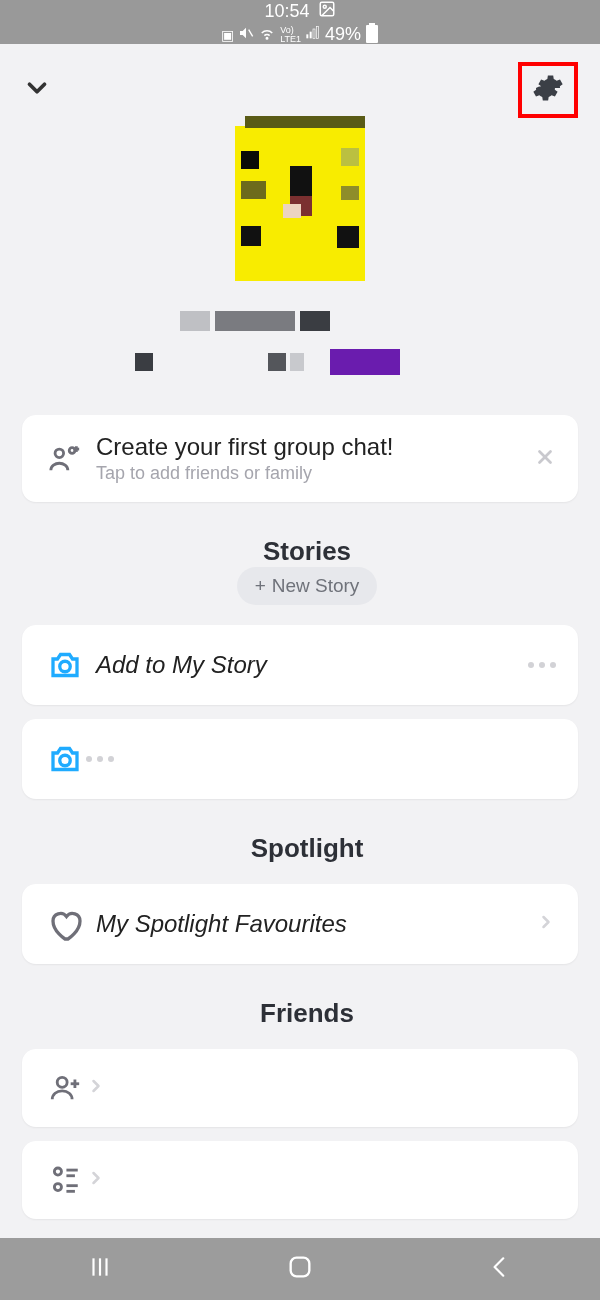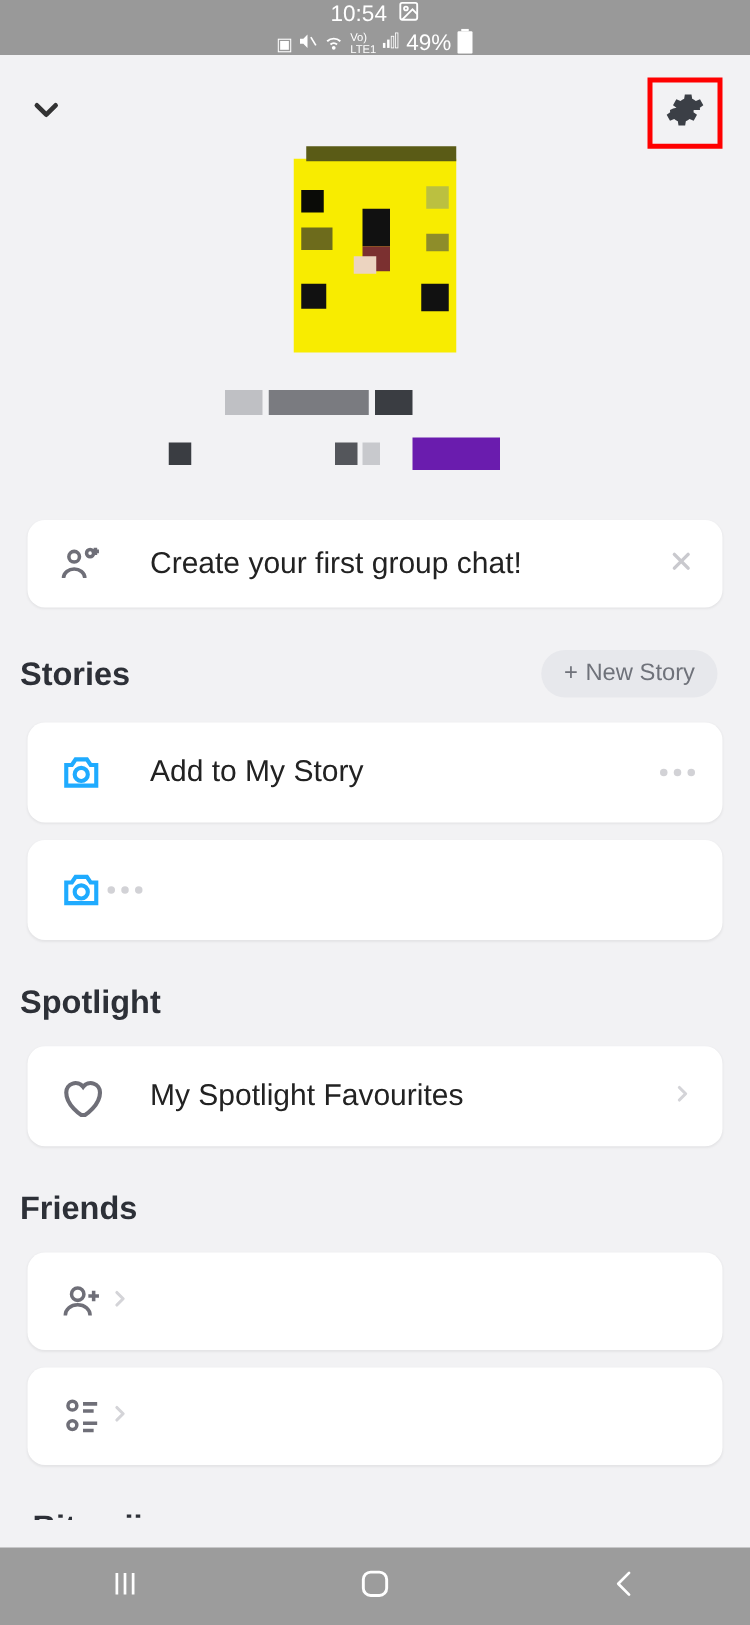--- a/index.html
+++ b/index.html
@@ -62,31 +62,32 @@
   }
   .card {
     background: white;
     border-radius: 14px;
     margin: 14px 22px;
     box-shadow: 0 1px 2px rgba(0,0,0,0.06);
     display: flex;
     align-items: center;
     padding: 18px 22px;
   }
-  .card.tall { padding: 22px 22px; }
+  .card.tall { padding: 22px 22px; font-style: italic; }
   .card .icon { width: 42px; display:flex; align-items:center; justify-content:center; color:#6f6f78;}
   .card .text { flex: 1; margin-left: 10px; }
-  .card .title { font-size: 24px; color: #222; font-weight: 400; margin-left: 24px; }
+  .card .title { font-size: 24px; color: #222; font-weight: 400; }
   .card .sub { font-size: 18px; color: #a5a5ad; margin-top: 2px;}
   .card .trail { color: #cfcfd4; }
   .section-header {
     display: flex;
     align-items: center;
     justify-content: space-between;
-    padding: 20px 26px 6px 16px;
+    padding: 20px 26px 6px 40px;
+    flex-direction: column;
   }
   .section-title {
     font-size: 26px;
     font-weight: 700;
     color: #2d3037;
   }
   .pill-btn {
     background: #e7e8ec;
     border-radius: 20px;
     padding: 8px 18px;
@@ -208,20 +209,21 @@
     <svg width="34" height="34" viewBox="0 0 24 24" fill="none" stroke="#6f6f78" stroke-width="2">
         <circle cx="8" cy="8" r="3"></circle>
         <path d="M2 20c0-3 3-5 6-5s6 2 6 5"></path>
         <circle cx="17" cy="6" r="2"></circle>
         <line x1="20" y1="3" x2="20" y2="7"></line>
         <line x1="18" y1="5" x2="22" y2="5"></line>
       </svg>
   </div>
   <div class="text">
     <div class="title">Create your first group chat!</div>
+    <div class="sub">Tap to add friends or family</div>
   </div>
   <div class="trail">
     <svg width="22" height="22" viewBox="0 0 24 24" fill="none" stroke="#c9c9ce" stroke-width="3" stroke-linecap="round">
         <line x1="6" y1="6" x2="18" y2="18"></line>
         <line x1="6" y1="18" x2="18" y2="6"></line>
       </svg>
   </div>
 </div>
 
 <div class="section-header">

